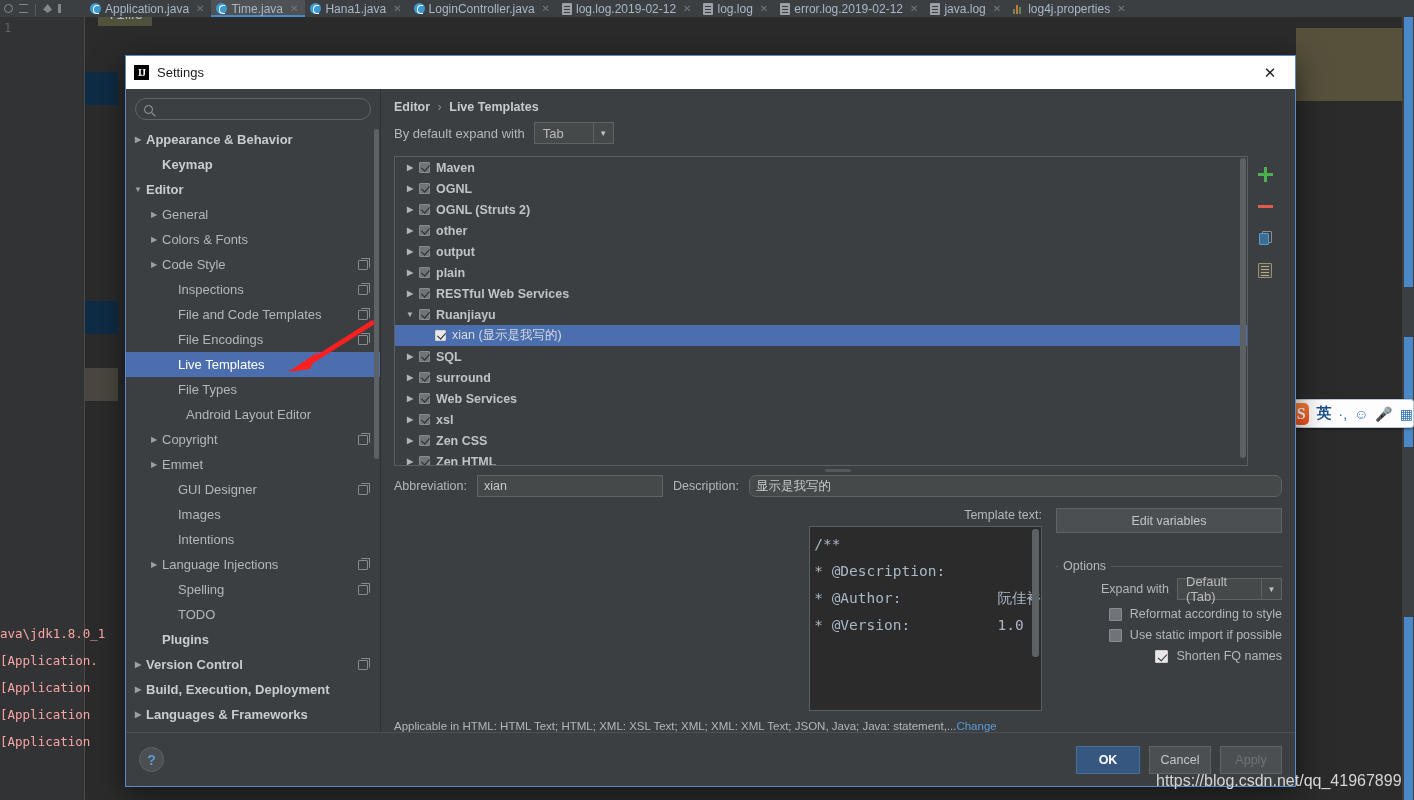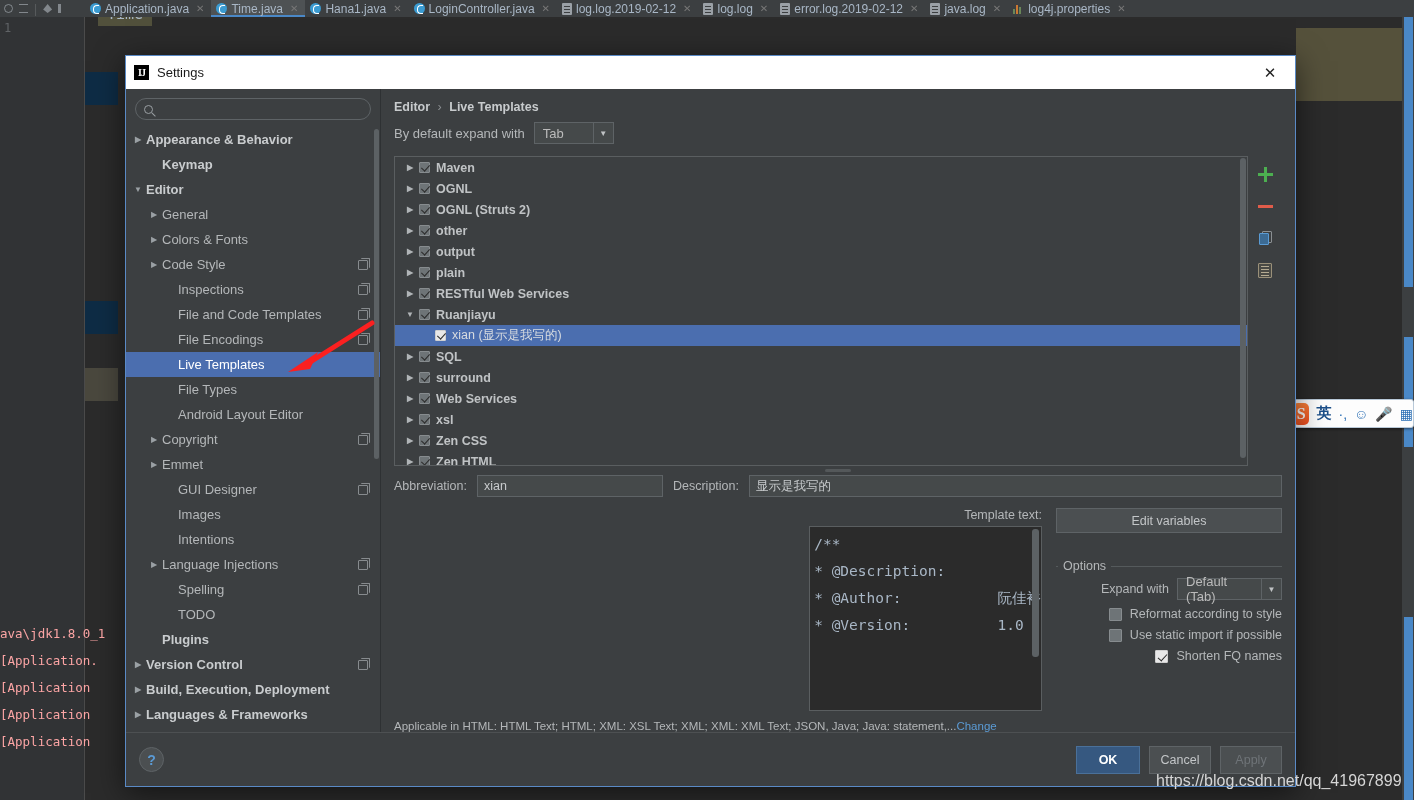--- a/index.html
+++ b/index.html
@@ -222,21 +222,21 @@
   .splitter .grip { width:26px; height:3px; background:#54585a; border-radius:2px; }
 
   .fields-row { display:flex; align-items:center; gap:10px; margin-bottom:11px; }
   .flabel { font-size:12.5px; color:#b4b7b9; white-space:nowrap; }
   .tinput {
     height:22px; background:#45494a; border:1px solid #5e6366;
     color:#c8cbcd; font-size:12.5px; padding:0 6px; outline:none;
     font-family:"Liberation Sans", sans-serif;
   }
   #abbrev-field { width:186px; }
-  #desc-field { flex:1 1 auto; min-width:0; }
+  #desc-field { flex:1 1 auto; min-width:0;border-radius:7px; }
 
   .lower { display:flex; gap:14px; flex:1 1 auto; min-height:0; }
   .lower-left { flex:1 1 auto; min-width:0; display:flex; flex-direction:column;align-items:flex-end; }
   .tmpl-text-label { font-size:12.5px; color:#b4b7b9; margin-bottom:4px; }
   .code-box {
     flex:1 1 auto; background:#2b2b2b; border:1px solid #5a5e60;
     position:relative; overflow:hidden; padding:4px 0 0 4px;
   }
   .code-line {
     font-family:"DejaVu Sans Mono", monospace; font-size:14.5px; line-height:27px;
@@ -462,21 +462,21 @@
               <span class="copy-badge"></span>
             </div>
             <div class="trow sel" style="padding-left: 38px;">
               <span class="tri">&nbsp;</span>
               <span class="tlabel">Live Templates</span>
             </div>
             <div class="trow" style="padding-left: 38px;">
               <span class="tri">&nbsp;</span>
               <span class="tlabel">File Types</span>
             </div>
-            <div class="trow" style="padding-left: 38px;">
+            <div class="trow" style="padding-left: 38px; margin-left: 8px;">
               <span class="tri">&nbsp;</span>
               <span class="tlabel">Android Layout Editor</span>
             </div>
             <div class="trow" style="padding-left: 22px;">
               <span class="tri">▶</span>
               <span class="tlabel">Copyright</span>
               <span class="copy-badge"></span>
             </div>
             <div class="trow" style="padding-left: 22px;">
               <span class="tri">▶</span>

